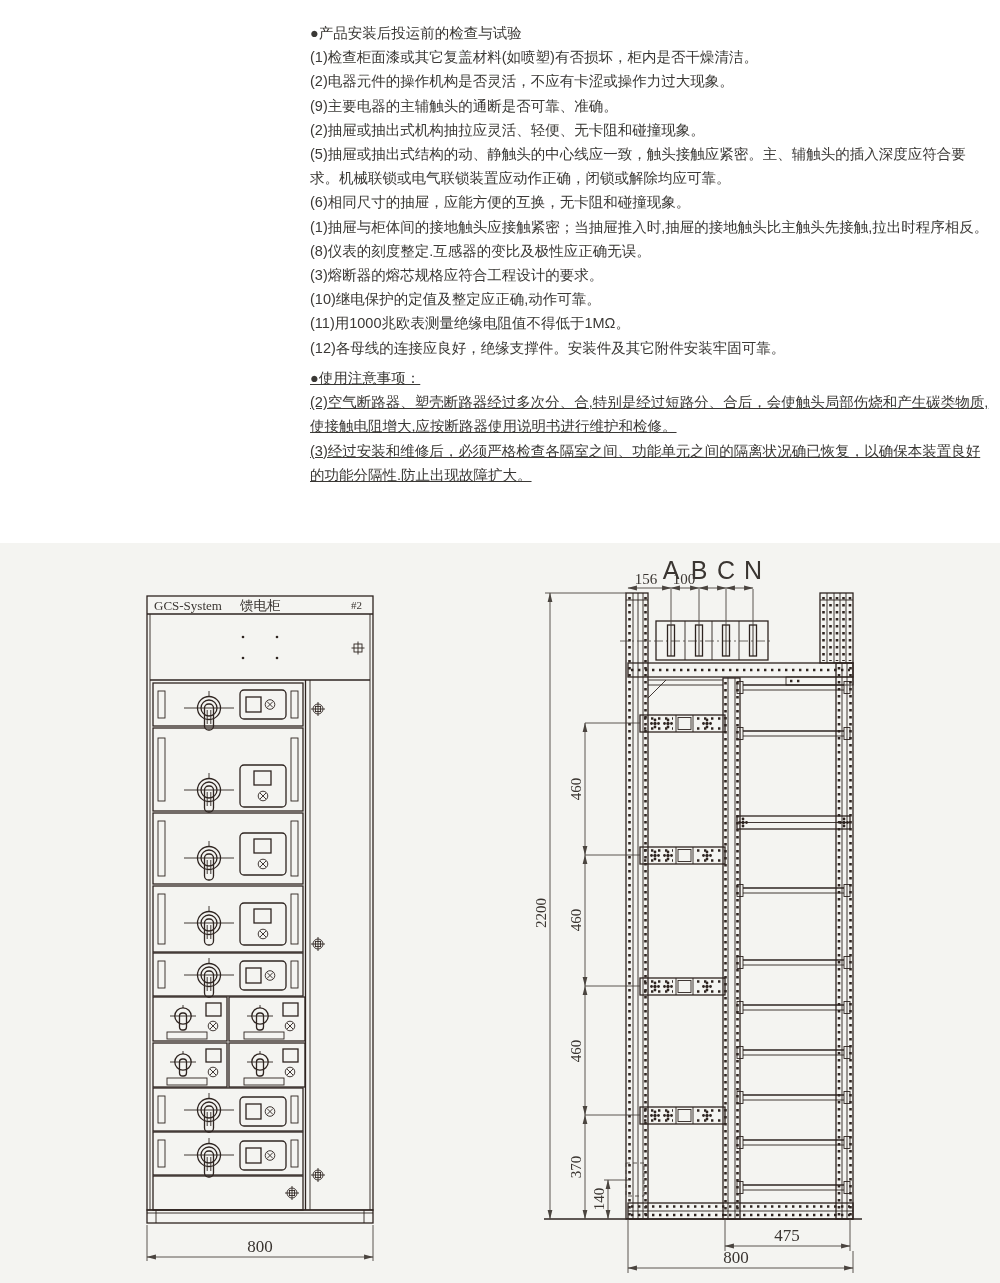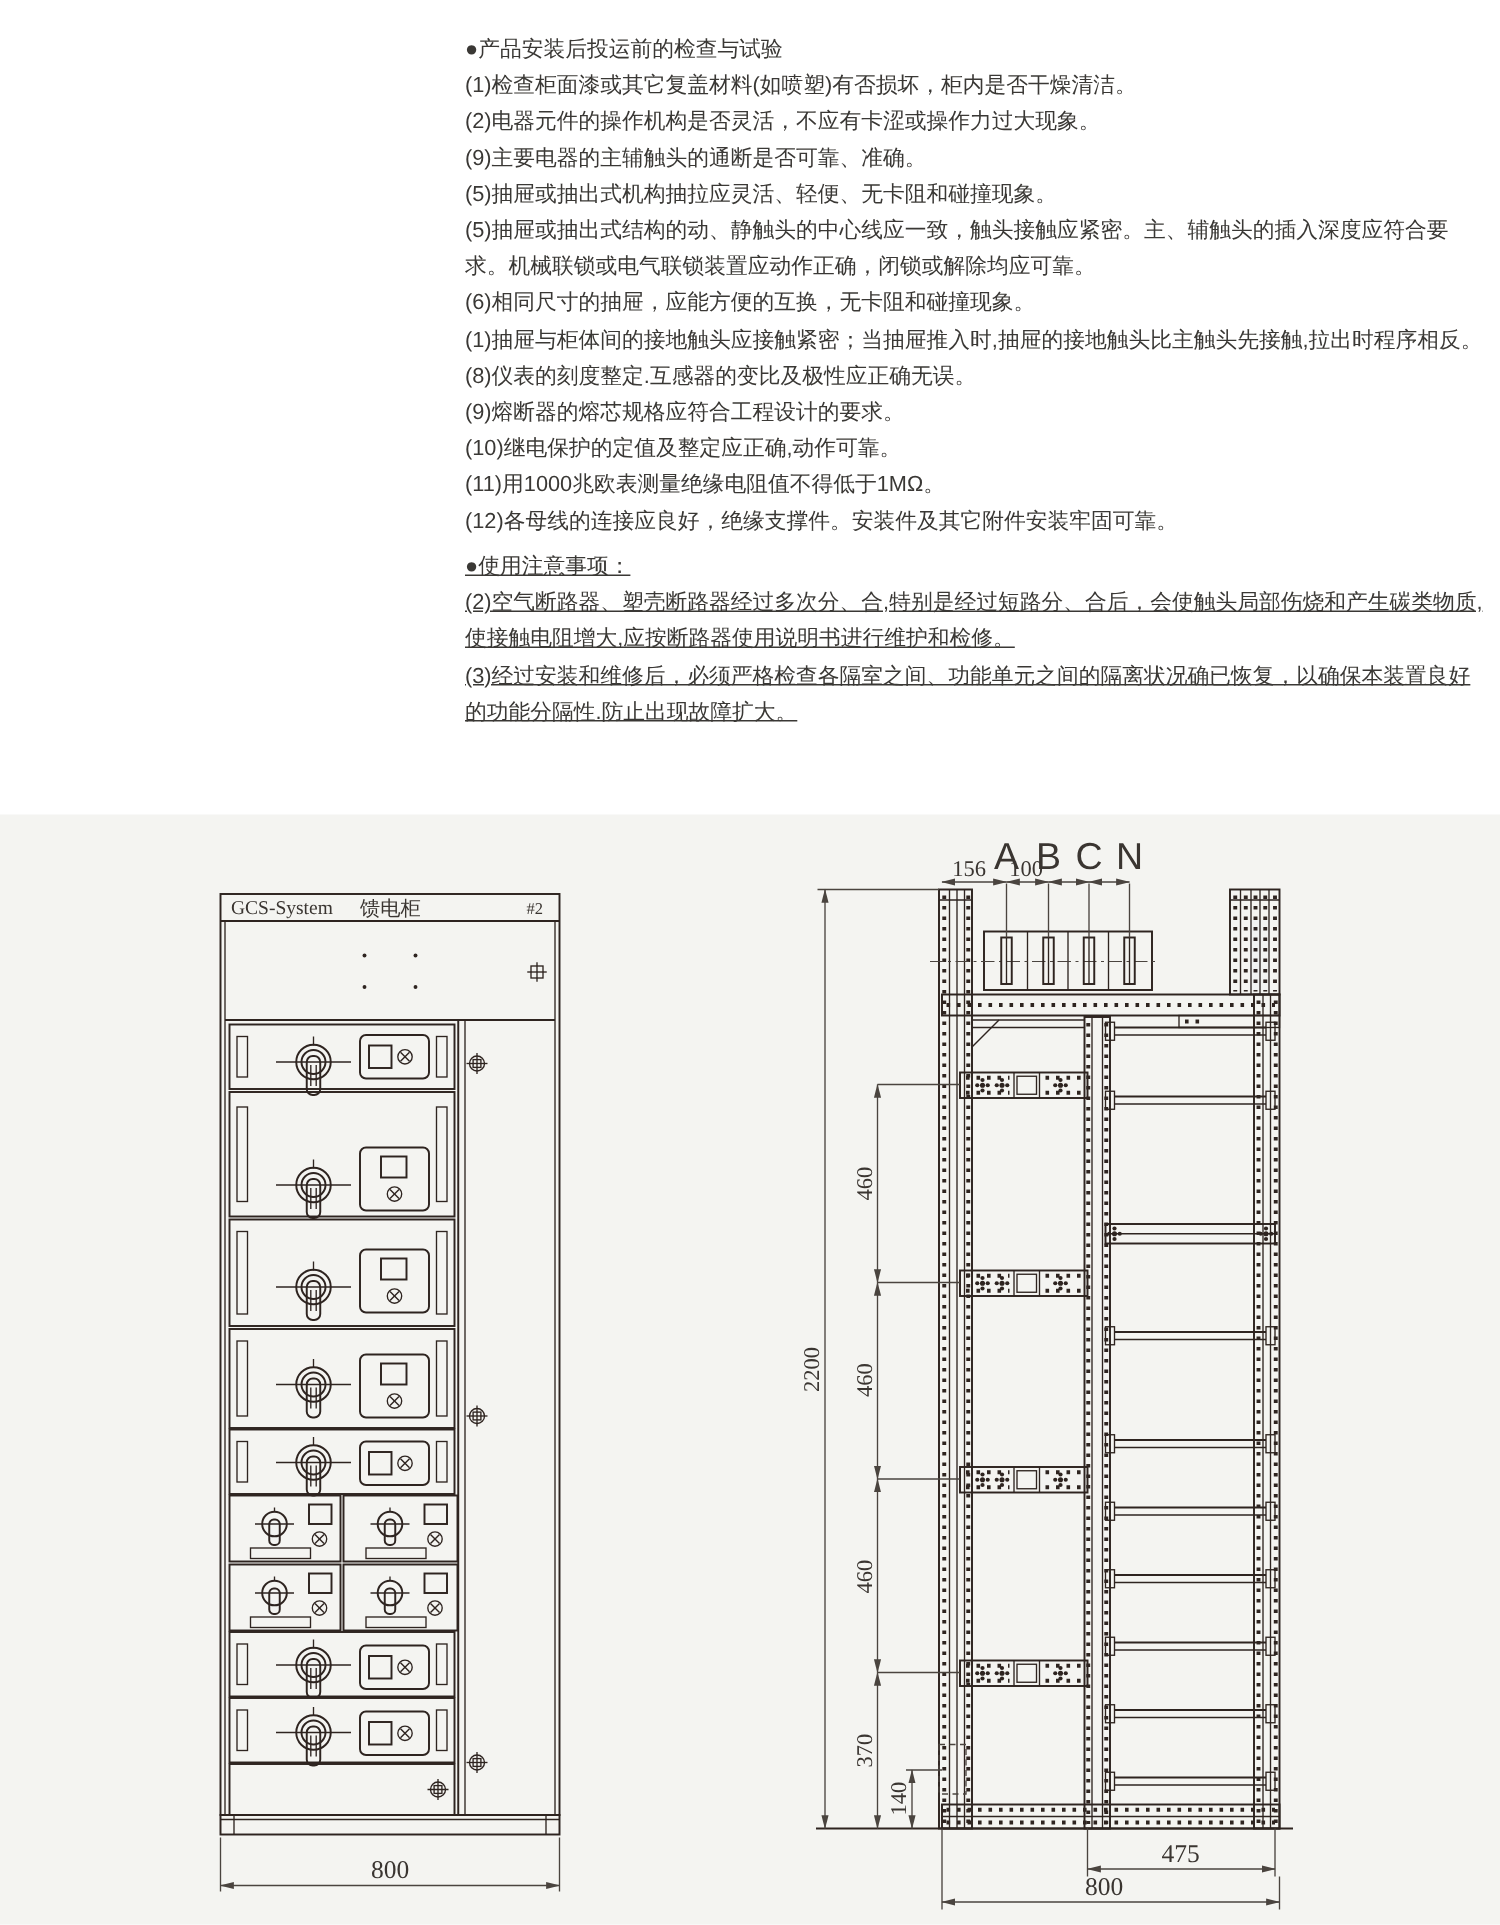--- a/index.html
+++ b/index.html
@@ -31,26 +31,26 @@
   .titletxt{font-family:"Liberation Serif","DejaVu Serif",serif;}
 </style>
 </head>
 <body>
 
 <section class="notes notes-inspection">
   <div class="note-title">●产品安装后投运前的检查与试验</div>
   <div class="note-line">(1)检查柜面漆或其它复盖材料(如喷塑)有否损坏，柜内是否干燥清洁。</div>
   <div class="note-line">(2)电器元件的操作机构是否灵活，不应有卡涩或操作力过大现象。</div>
   <div class="note-line">(9)主要电器的主辅触头的通断是否可靠、准确。</div>
-  <div class="note-line">(5)抽屉或抽出式机构抽拉应灵活、轻便、无卡阻和碰撞现象。</div>
+  <div class="note-line">(2)抽屉或抽出式机构抽拉应灵活、轻便、无卡阻和碰撞现象。</div>
   <div class="note-line">(5)抽屉或抽出式结构的动、静触头的中心线应一致，触头接触应紧密。主、辅触头的插入深度应符合要求。机械联锁或电气联锁装置应动作正确，闭锁或解除均应可靠。</div>
   <div class="note-line">(6)相同尺寸的抽屉，应能方便的互换，无卡阻和碰撞现象。</div>
   <div class="note-line">(1)抽屉与柜体间的接地触头应接触紧密；当抽屉推入时,抽屉的接地触头比主触头先接触,拉出时程序相反。</div>
   <div class="note-line">(8)仪表的刻度整定.互感器的变比及极性应正确无误。</div>
-  <div class="note-line">(9)熔断器的熔芯规格应符合工程设计的要求。</div>
+  <div class="note-line">(3)熔断器的熔芯规格应符合工程设计的要求。</div>
   <div class="note-line">(10)继电保护的定值及整定应正确,动作可靠。</div>
   <div class="note-line">(11)用1000兆欧表测量绝缘电阻值不得低于1MΩ。</div>
   <div class="note-line">(12)各母线的连接应良好，绝缘支撑件。安装件及其它附件安装牢固可靠。</div>
 </section>
 
 <section class="notes notes-usage">
   <div class="note-title">●使用注意事项：</div>
   <div class="note-line">(2)空气断路器、塑壳断路器经过多次分、合,特别是经过短路分、合后，会使触头局部伤烧和产生碳类物质,使接触电阻增大,应按断路器使用说明书进行维护和检修。</div>
   <div class="note-line">(3)经过安装和维修后，必须严格检查各隔室之间、功能单元之间的隔离状况确已恢复，以确保本装置良好的功能分隔性.防止出现故障扩大。</div>
 </section>

